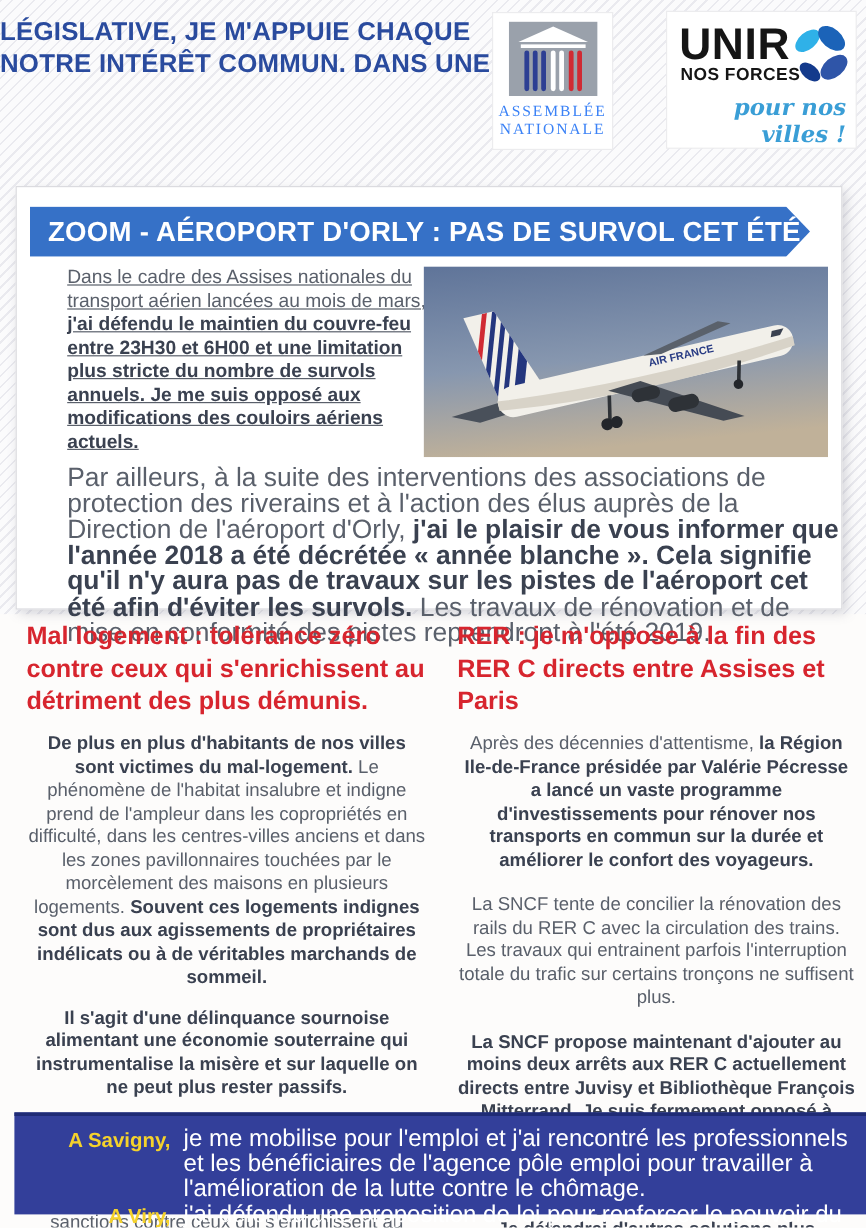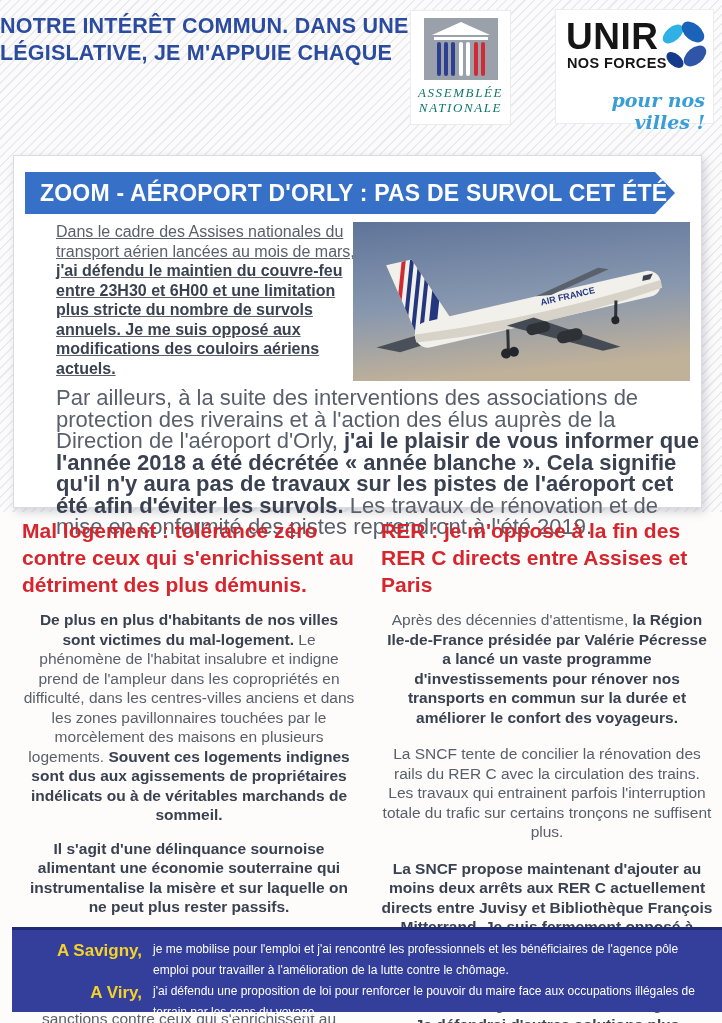--- a/index.html
+++ b/index.html
@@ -13,24 +13,24 @@
     background:repeating-linear-gradient(135deg,#eaeaef 0px,#eaeaef 1.5px,#fbfbfc 1.5px,#fbfbfc 6.5px);
   }
   .lower-bg{position:absolute;left:0;top:512px;width:722px;height:511px;background:#fdfcfb;}
 
   
   .headline{position:absolute;left:0;top:13px;width:412px;color:#2a4b9e;font-weight:700;
     font-size:21.5px;line-height:27px;letter-spacing:0.2px;}
   .logo-box{position:absolute;background:#fff;box-shadow:0 0 0 1px #ececee;}
   .an-logo{left:411px;top:11px;width:99px;height:113px;text-align:center;}
   .an-emblem{width:74px;height:62px;margin:7px auto 5px auto;display:block;}
-  .an-text{color:#0f766e;font-family:"Liberation Serif", serif;font-size:13px;letter-spacing:1.6px;line-height:15px;font-style:italic;}
+  .an-text{color:#3b82f6;font-family:"Liberation Serif", serif;font-size:13px;letter-spacing:1.6px;line-height:15px;}
   .unir-logo{left:556px;top:10px;width:157px;height:113px;}
   .unir-title{font-weight:800;color:#151515;font-size:37px;line-height:34px;margin:10px 0 0 10px;letter-spacing:0.5px;}
-  .unir-sub{font-weight:800;color:#151515;font-size:14.5px;letter-spacing:0.4px;margin:1px 0 18px 11px;}
+  .unir-sub{font-weight:800;color:#151515;font-size:14.5px;letter-spacing:0.4px;margin:1px 0 8px 11px;}
   .unir-tagline{color:#3a9ed6;font-family:"DejaVu Serif", serif;font-style:italic;font-weight:700;
     font-size:19px;text-align:right;margin:2px 8px 0 0;}
   .unir-leaf{position:absolute;right:6px;top:8px;}
 
   
   .zoom-card{position:absolute;left:13px;top:155px;width:689px;height:353px;background:#ffffff;
     border:1px solid #dbdbdf;box-shadow:3px 4px 9px rgba(110,110,125,0.28);box-sizing:border-box;}
   .zoom-banner{position:absolute;left:11px;top:16px;width:650px;height:42px;background:#3671c7;
     clip-path:polygon(0 0,calc(100% - 20px) 0,100% 50%,calc(100% - 20px) 100%,0 100%);
     color:#ffffff;font-weight:800;font-size:23px;line-height:42px;padding-left:15px;
@@ -48,31 +48,31 @@
   .article-right{left:381px;width:332px;}
   .article h2{margin:0 0 12px 0;color:#d7252e;font-size:21px;line-height:27px;font-weight:800;}
   .article p{margin:0 0 14px 0;font-size:15.5px;line-height:19.5px;color:#5a606b;text-align:center;}
   .article-right p{margin-bottom:17px;}
 
   
   .footer-bar{position:absolute;left:12px;top:927px;width:710px;height:85px;background:#333f9a;
     border-top:3px solid #1f2b75;box-sizing:border-box;padding:9px 6px 0 0;}
   .footer-row{display:grid;grid-template-columns:130px 1fr;column-gap:11px;}
   .footer-label{color:#f5d22b;font-weight:800;font-size:17px;text-align:right;line-height:21px;padding-top:1px;margin-left:14px;}
-  .footer-text{color:#ffffff;font-size:12px;line-height:21px;}
+  .footer-text{color:#ffffff;font-size:20px;line-height:21px;}
 </style>
 </head>
 <body>
 
 <div class="hatch"></div>
 <div class="lower-bg"></div>
 
 <div class="headline">
+  <div>LÉGISLATIVE, JE M'APPUIE CHAQUE</div>
   <div>NOTRE INTÉRÊT COMMUN. DANS UNE</div>
-  <div>LÉGISLATIVE, JE M'APPUIE CHAQUE</div>
 </div>
 
 <div class="logo-box an-logo">
   <svg class="an-emblem" viewBox="0 0 74 62" xmlns="http://www.w3.org/2000/svg">
     <rect x="0" y="0" width="74" height="62" fill="#9aa1ab"></rect>
     <polygon points="37,4 8,17 66,17" fill="#ffffff"></polygon>
     <rect x="10" y="19" width="54" height="3" fill="#ffffff"></rect>
     <g stroke-linecap="round" stroke-width="4">
       <line x1="15" y1="26" x2="15" y2="56" stroke="#2d3f93"></line>
       <line x1="22" y1="26" x2="22" y2="56" stroke="#2d3f93"></line>

